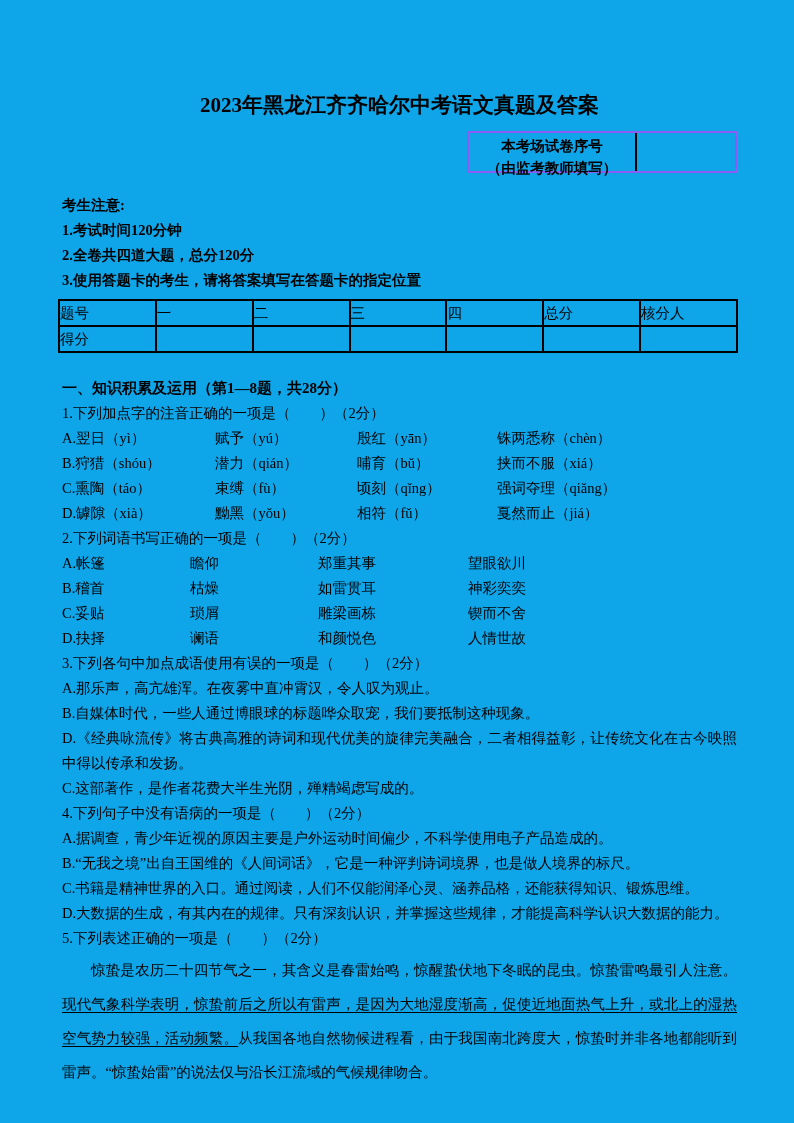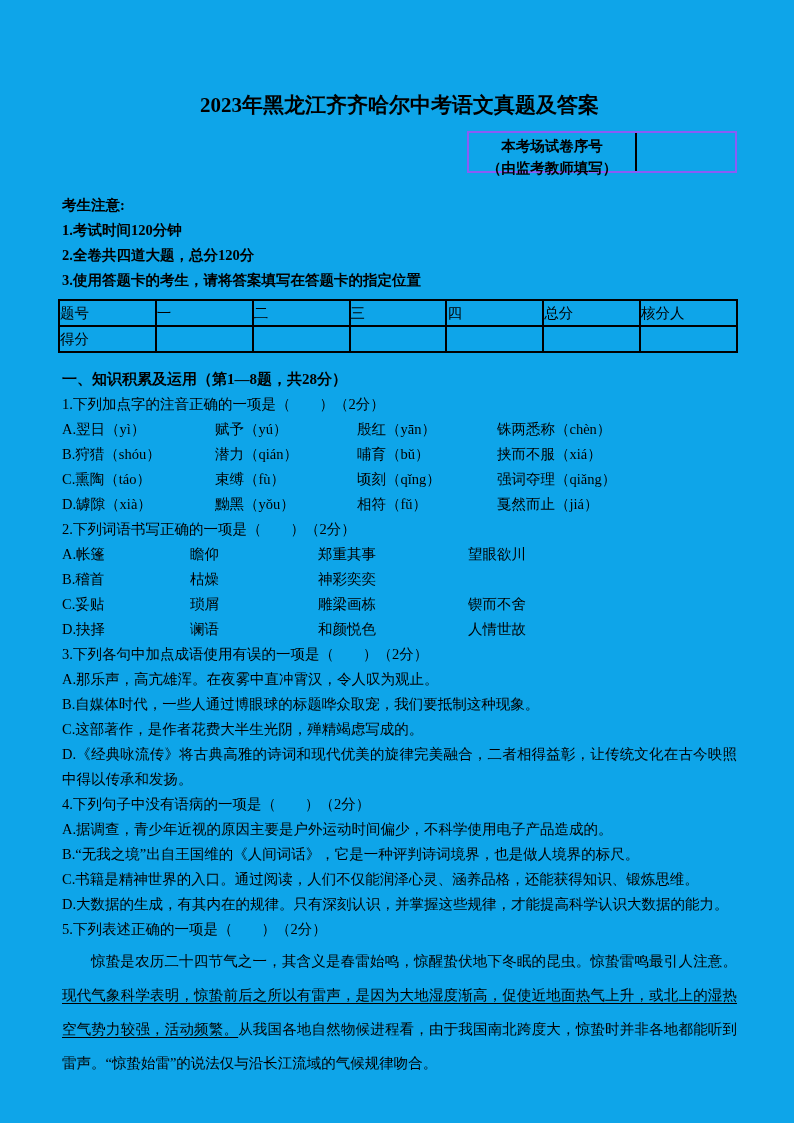--- a/index.html
+++ b/index.html
@@ -54,21 +54,21 @@
     table-layout: fixed;
   }
   table.score-table td {
     border: 2px solid #000;
     height: 26px;
     text-align: left;
     vertical-align: middle;
     font-size: 14.5px;
   }
   .section-heading {
-    margin-top: 14px;
+    margin-top: 23px;
     font-size: 15px;
     font-weight: 700;
     line-height: 25px;
   }
   .qline {
     font-size: 14.5px;
     line-height: 25px;
   }
   .opt-grid-q1 {
     display: grid;
@@ -173,40 +173,41 @@
   <div class="qline">2.下列词语书写正确的一项是（　　）（2分）</div>
   <div class="opt-grid-q2">
     <span>A.帐篷</span>
     <span>瞻仰</span>
     <span>郑重其事</span>
     <span>望眼欲川</span>
   </div>
   <div class="opt-grid-q2">
     <span>B.稽首</span>
     <span>枯燥</span>
+    <span>如雷贯耳</span>
     <span>神彩奕奕</span>
   </div>
   <div class="opt-grid-q2">
     <span>C.妥贴</span>
     <span>琐屑</span>
     <span>雕梁画栋</span>
     <span>锲而不舍</span>
   </div>
   <div class="opt-grid-q2">
     <span>D.抉择</span>
     <span>谰语</span>
     <span>和颜悦色</span>
     <span>人情世故</span>
   </div>
 
   <div class="qline">3.下列各句中加点成语使用有误的一项是（　　）（2分）</div>
   <div class="qline justify">A.那乐声，高亢雄浑。在夜雾中直冲霄汉，令人叹为观止。</div>
   <div class="qline justify">B.自媒体时代，一些人通过博眼球的标题哗众取宠，我们要抵制这种现象。</div>
+  <div class="qline justify">D.《经典咏流传》将古典高雅的诗词和现代优美的旋律完美融合，二者相得益彰，让传统文化在古今映照中得以传承和发扬。</div>
   <div class="qline justify">C.这部著作，是作者花费大半生光阴，殚精竭虑写成的。</div>
-  <div class="qline justify">D.《经典咏流传》将古典高雅的诗词和现代优美的旋律完美融合，二者相得益彰，让传统文化在古今映照中得以传承和发扬。</div>
 
   <div class="qline">4.下列句子中没有语病的一项是（　　）（2分）</div>
   <div class="qline justify">A.据调查，青少年近视的原因主要是户外运动时间偏少，不科学使用电子产品造成的。</div>
   <div class="qline justify">B.“无我之境”出自王国维的《人间词话》，它是一种评判诗词境界，也是做人境界的标尺。</div>
   <div class="qline justify">C.书籍是精神世界的入口。通过阅读，人们不仅能润泽心灵、涵养品格，还能获得知识、锻炼思维。</div>
   <div class="qline justify">D.大数据的生成，有其内在的规律。只有深刻认识，并掌握这些规律，才能提高科学认识大数据的能力。</div>
 
   <div class="qline">5.下列表述正确的一项是（　　）（2分）</div>
   <p class="passage"><span>惊蛰是农历二十四节气之一，其含义是春雷始鸣，惊醒蛰伏地下冬眠的昆虫。惊蛰雷鸣最引人注意。</span><span class="u">现代气象科学表明，惊蛰前后之所以有雷声，是因为大地湿度渐高，促使近地面热气上升，或北上的湿热空气势力较强，活动频繁。</span><span>从我国各地自然物候进程看，由于我国南北跨度大，惊蛰时并非各地都能听到雷声。“惊蛰始雷”的说法仅与沿长江流域的气候规律吻合。</span></p>
 

